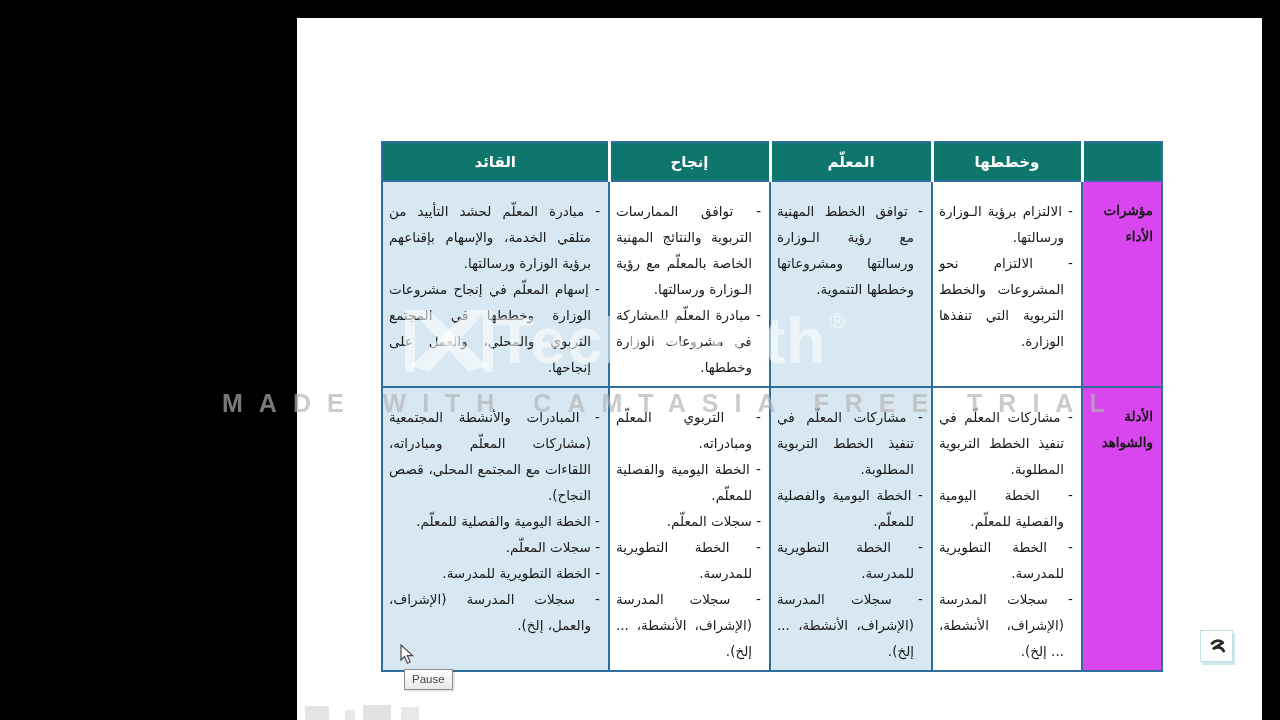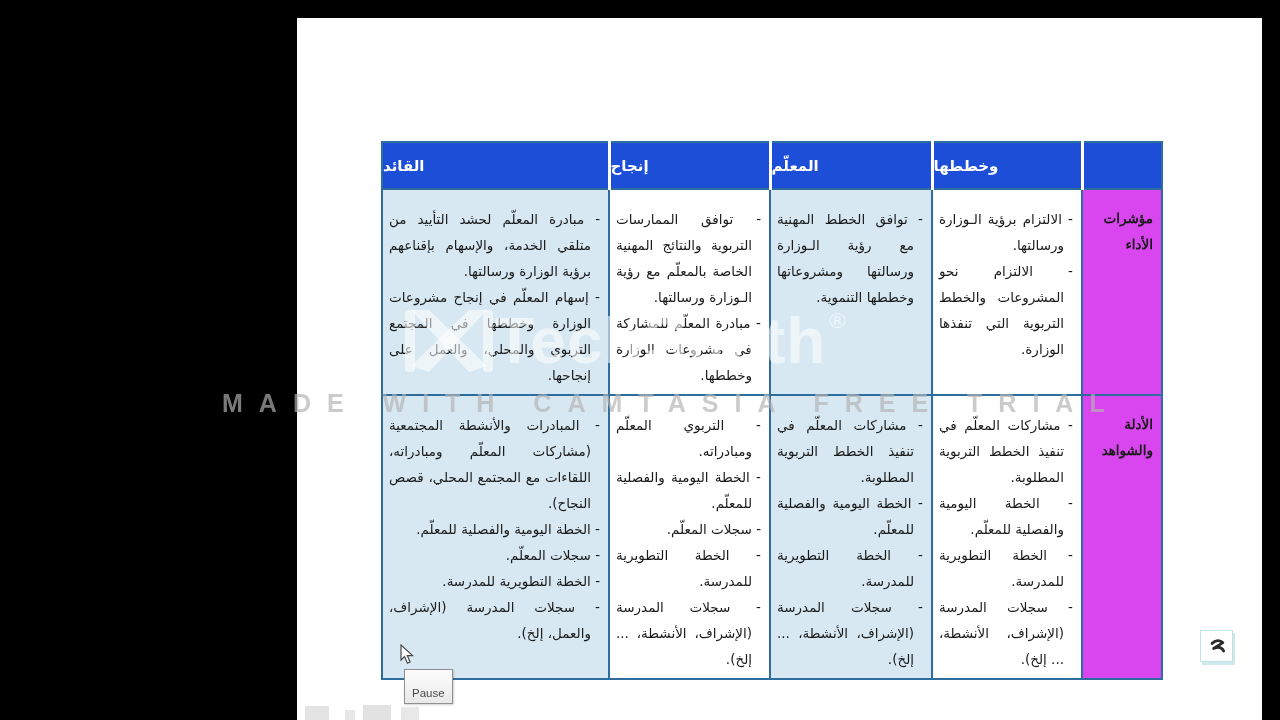--- a/index.html
+++ b/index.html
@@ -30,26 +30,26 @@
     direction: rtl;
     border-collapse: collapse;
     table-layout: fixed;
     width: 780px;
     background: #fff;
   }
   table.rubric th, table.rubric td {
     border: 2px solid #2e6e9e;
   }
   table.rubric th {
-    background: #1d4ed8;
+    background: #0f766e;
     color: #ffffff;
     font-size: 15px;
     font-weight: bold;
-    height: 47px;
-    text-align: left;
+    height: 39px;
+    text-align: center;
     vertical-align: middle;
   }
   table.rubric th + th { border-inline-start: 3px solid #ffffff; }
 
   table.rubric td {
     vertical-align: top;
     padding: 16px 8px 6px 6px;
     font-size: 13.5px;
     line-height: 26px;
     color: #1a1a1a;
@@ -121,21 +121,21 @@
   .cursor { position: absolute; left: 400px; top: 644px; z-index: 10; }
   .tooltip {
     position: absolute;
     left: 404px; top: 669px;
     z-index: 10;
     background: linear-gradient(#fdfdfd, #e9e9e9);
     border: 1px solid #8f8f8f;
     box-shadow: 1px 1px 2px rgba(0,0,0,0.18);
     font-size: 11.5px;
     color: #4a4a4a;
-    padding: 17px 7px 4px 7px;
+    padding: 3px 7px 4px 7px;
     font-family: "Liberation Sans", sans-serif;
   }
 
   
   .corner-btn {
     position: absolute;
     left: 1200px; top: 630px;
     width: 33px; height: 32px;
     background: #ffffff;
     border: 1px solid #bfe2e7;

